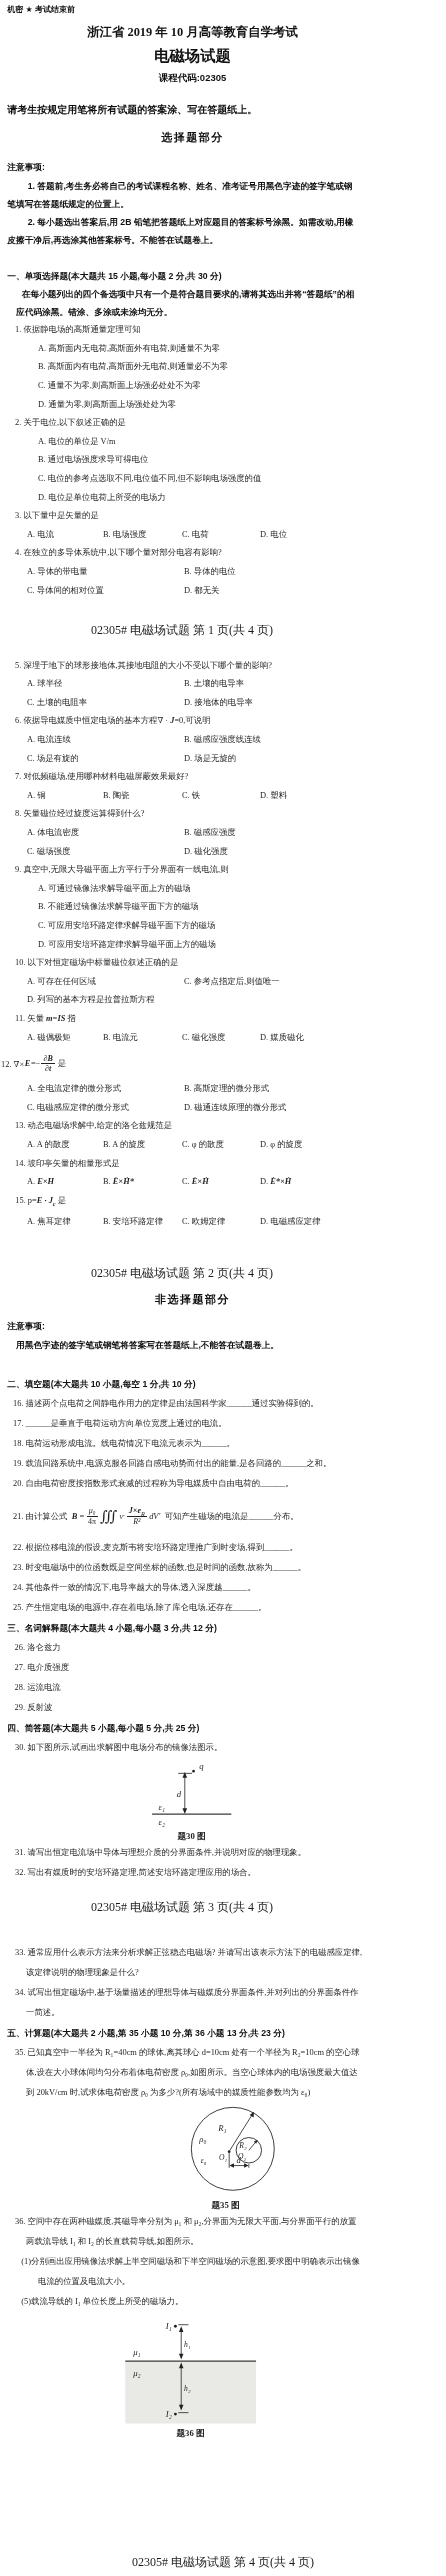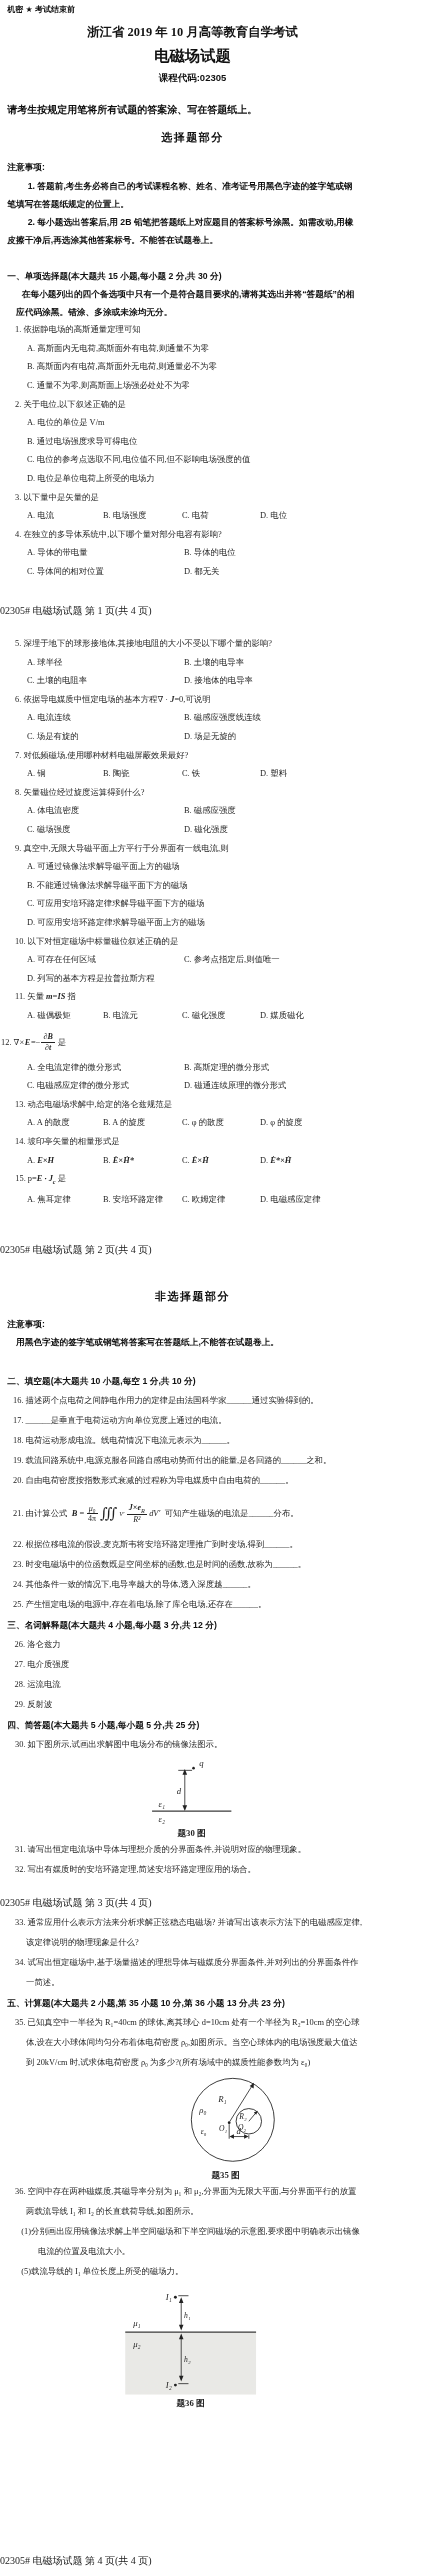--- a/index.html
+++ b/index.html
@@ -11,35 +11,35 @@
   .title{margin-top:8.7px;font-size:12.4px;font-weight:600;color:#141414;}
   .subject{margin-top:5.1px;font-size:15.3px;}
   .code{margin-top:5.1px;font-size:9.5px;}
   .instr{margin:18px 7.3px 0;font-size:10px;}
   .secTitle{margin-top:12.4px;font-size:11px;letter-spacing:1.5px;}
   .notesLabel{margin:14.6px 7.3px 0;font-size:8.7px;line-height:17.5px;}
   .note{margin:0 5.8px 0 7.3px;text-indent:20.4px;font-size:8.7px;line-height:18px;}
   .p1head{margin:19px 5.8px 0 7.3px;font-size:8.7px;line-height:17.5px;}
   .intro{margin:0 5.8px 0 16px;text-indent:5.8px;font-size:8.7px;line-height:18px;}
   .q{padding-left:26px;text-indent:-11px;line-height:18.6px;}
-  .opt{margin-left:27px;line-height:18.6px;}
+  .opt{margin-left:38px;line-height:18.6px;}
   .g2{display:grid;grid-template-columns:157px 1fr;margin-left:27px;line-height:18.6px;}
   .g4{display:grid;grid-template-columns:76px 79px 78px 1fr;margin-left:27px;line-height:18.6px;}
   .bi{font-weight:bold;font-style:italic;}
   .frac{display:inline-flex;flex-direction:column;text-align:center;vertical-align:middle;line-height:1.15;font-size:8px;}
   .frac .fn{border-bottom:0.7px solid #222;padding:0 2.2px;}
   .q12row{display:flex;align-items:center;padding-left:1px;height:33px;}
   .q12row>span{margin-right:0.7px;}
   .q15{padding-left:15.3px;text-indent:0;line-height:18.6px;}
-  .footer{font-size:10px;color:#1c1c1c;}
+  .footer{text-align:center;font-size:12px;color:#1c1c1c;}
   .ft1{margin:22px 0 17.5px;}
   .ft2{margin:33px 0 0;}
-  .ft3{margin:16px 0 3px;}
+  .ft3{margin:16px 0 27px;}
   .ft4{position:absolute;top:2554px;left:0;width:446px;}
-  .ncTitle{margin-top:32px;}
+  .ncTitle{margin-top:10px;}
   .ncNote{margin-left:16px;font-size:8.7px;line-height:18px;}
   .sechead{margin:0 5.8px 0 7.3px;font-size:8.7px;line-height:20px;}
   .p2head{margin-top:20.4px;}
   .fitem{margin-left:13px;line-height:20px;}
   .titem{margin-left:14.6px;line-height:20px;}
   .nq{line-height:20px;}
   .qsub{padding-left:38px;text-indent:-16.7px;line-height:20px;}
   .q21row{display:flex;align-items:center;margin-left:13px;height:44px;}
   .formula{display:inline-flex;align-items:center;gap:2.2px;margin:0 4.4px;}
   .bigint{font-size:14.6px;line-height:1;font-style:normal;}
@@ -71,20 +71,21 @@
   <div class="note hei">2. 每小题选出答案后,用 2B 铅笔把答题纸上对应题目的答案标号涂黑。如需改动,用橡皮擦干净后,再选涂其他答案标号。不能答在试题卷上。</div>
 
   <div class="p1head hei">一、单项选择题(本大题共 15 小题,每小题 2 分,共 30 分)</div>
   <div class="intro hei">在每小题列出的四个备选项中只有一个是符合题目要求的,请将其选出并将“答题纸”的相应代码涂黑。错涂、多涂或未涂均无分。</div>
 
   <div class="q">1. 依据静电场的高斯通量定理可知</div>
   <div>
     <div class="opt"><span>A.</span> <span>高斯面内无电荷,高斯面外有电荷,则通量不为零</span></div>
     <div class="opt"><span>B.</span> <span>高斯面内有电荷,高斯面外无电荷,则通量必不为零</span></div>
     <div class="opt"><span>C.</span> <span>通量不为零,则高斯面上场强必处处不为零</span></div>
+    <div class="opt"><span>D.</span> <span>通量为零,则高斯面上场强处处为零</span></div>
   </div>
 
   <div class="q">2. 关于电位,以下叙述正确的是</div>
   <div>
     <div class="opt"><span>A.</span> <span>电位的单位是 V/m</span></div>
     <div class="opt"><span>B.</span> <span>通过电场强度求导可得电位</span></div>
     <div class="opt"><span>C.</span> <span>电位的参考点选取不同,电位值不同,但不影响电场强度的值</span></div>
     <div class="opt"><span>D.</span> <span>电位是单位电荷上所受的电场力</span></div>
   </div>
 

